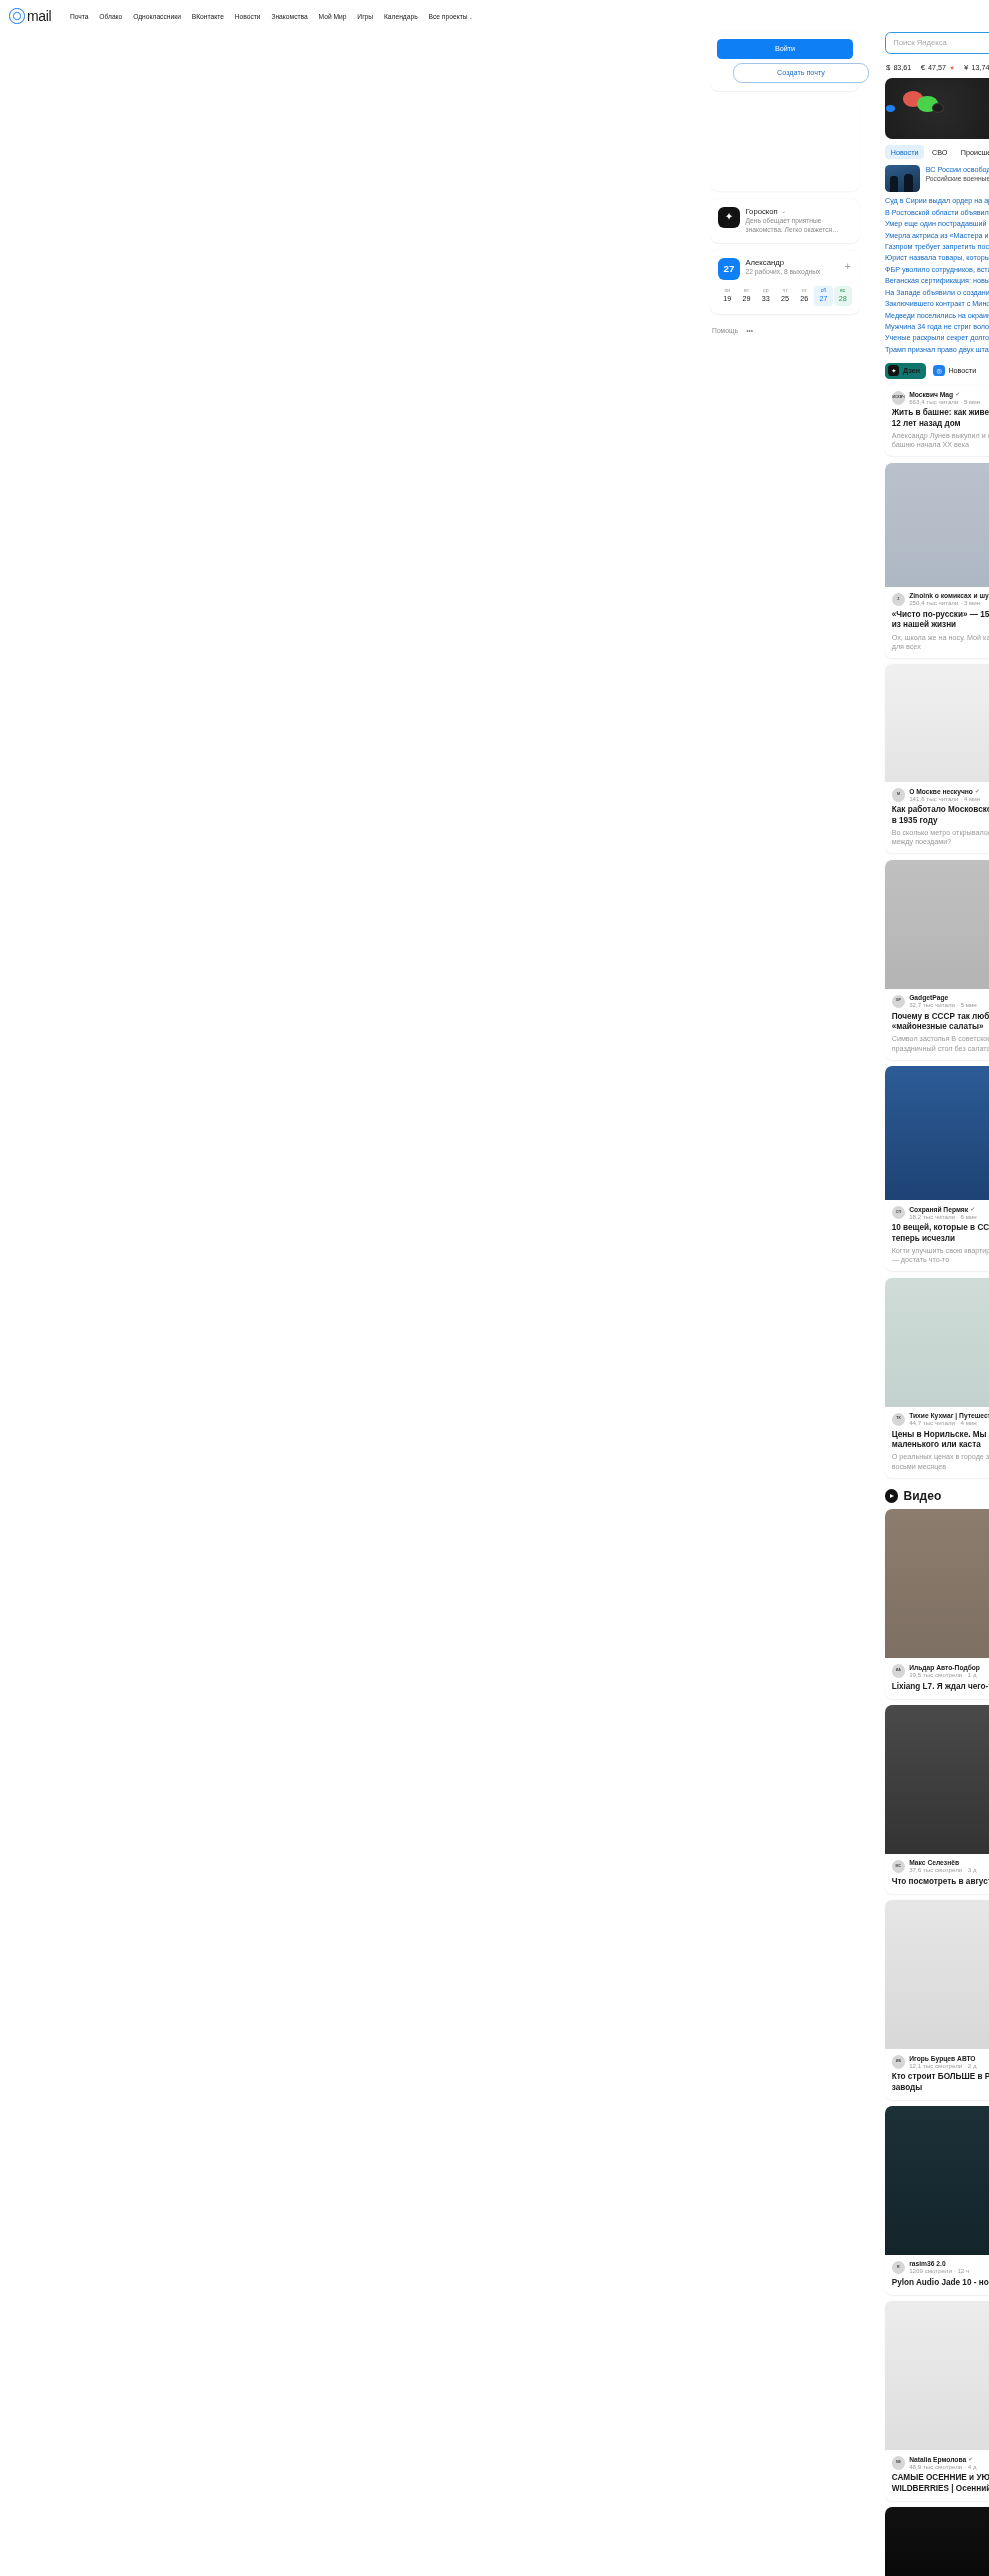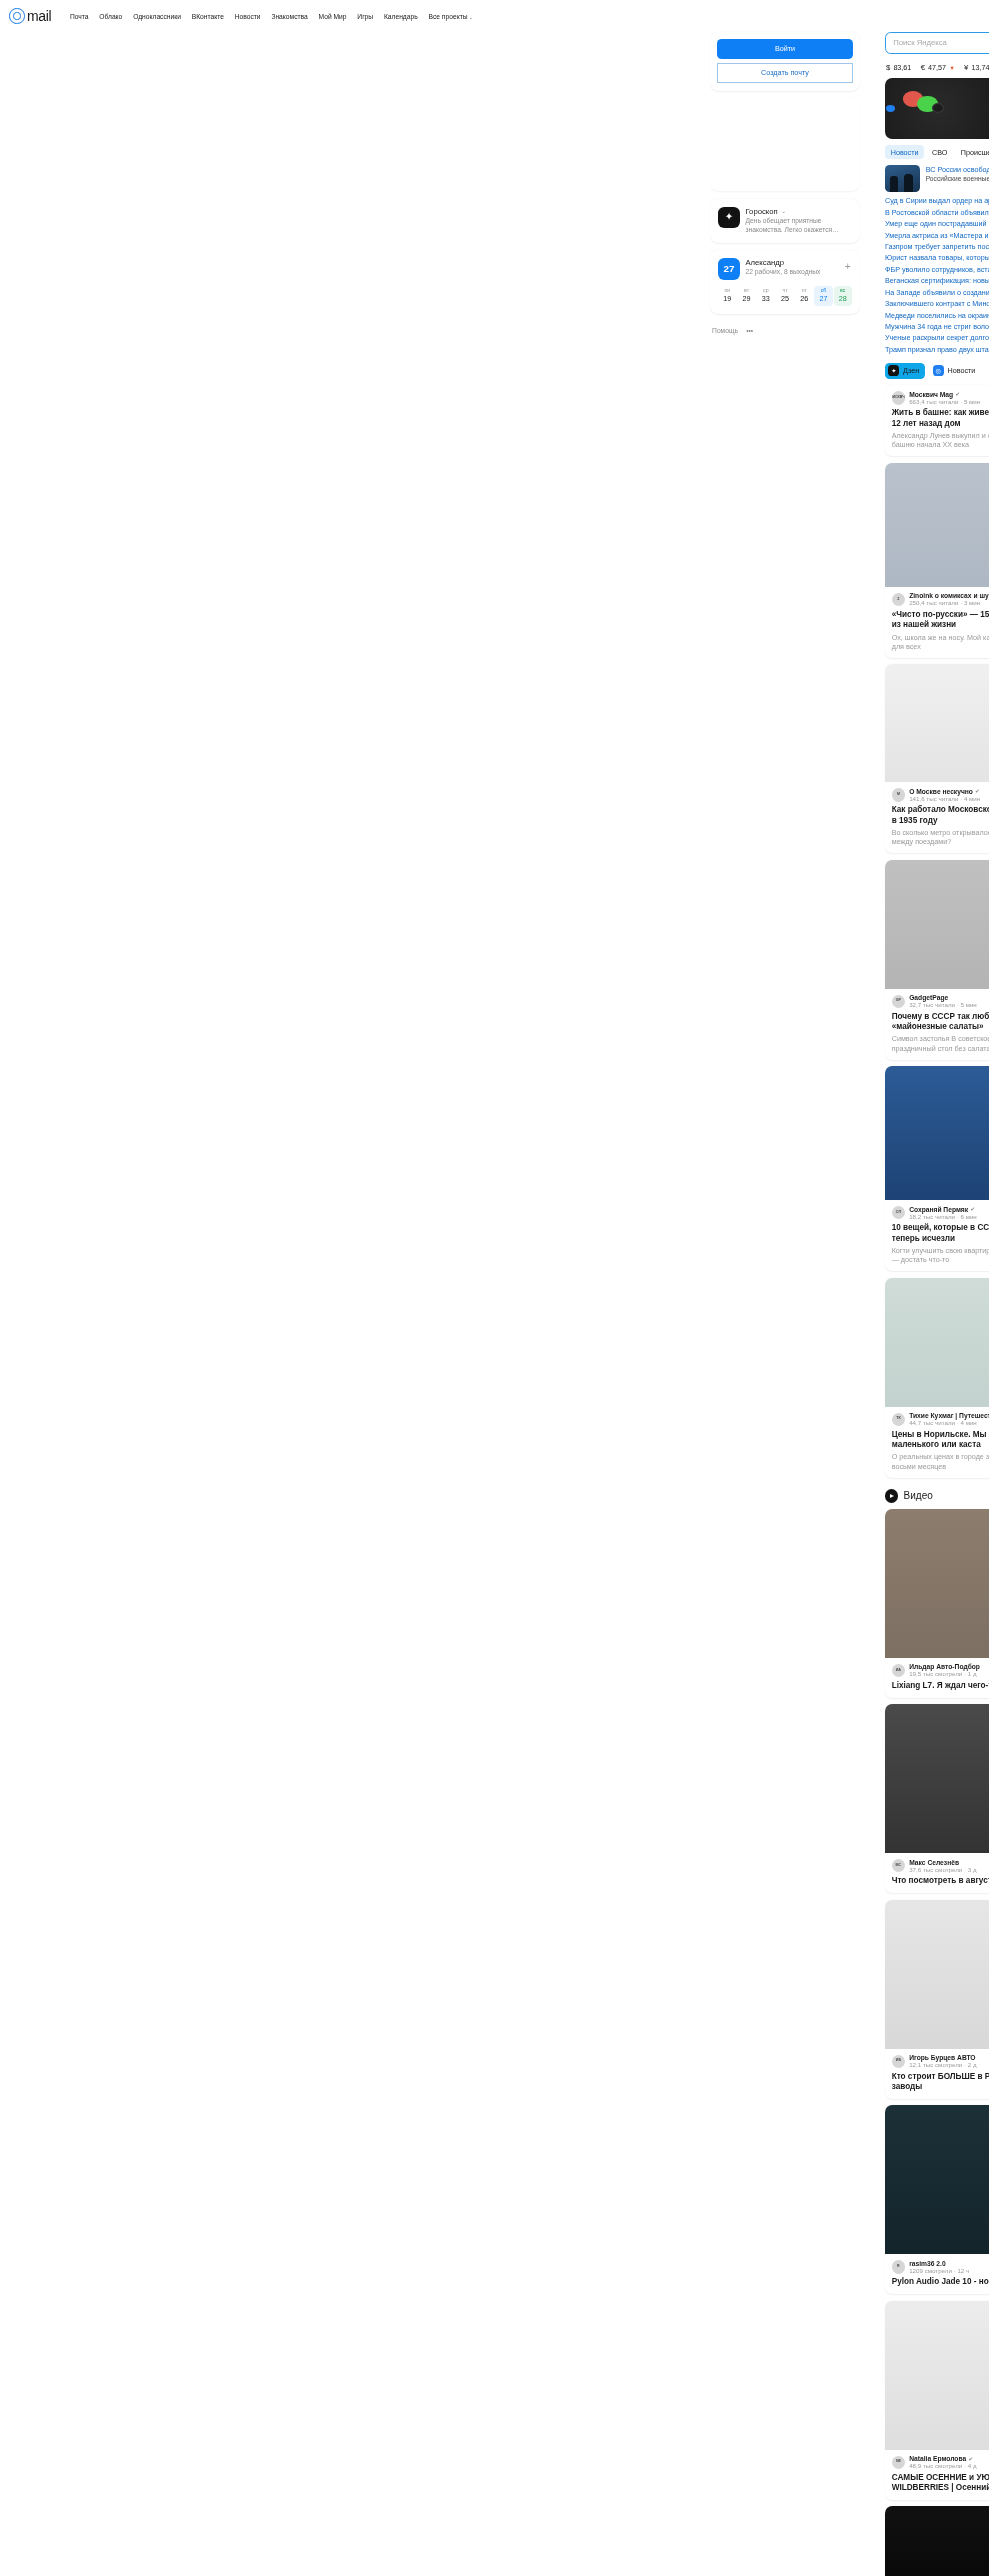--- a/index.html
+++ b/index.html
@@ -49,22 +49,22 @@
   .auth-card { padding: 7.2px 7.2px 8.2px; }
   .btn-primary {
     display: block; width: 100%; height: 19.6px; line-height: 19.6px;
     background: #0f7ff5; color: #fff; border: none; border-radius: 4.6px;
     font-size: 7.2px; text-align: center; cursor: pointer;
     font-family: inherit;
   }
   .btn-outline {
     display: block; width: 100%; height: 19.6px; line-height: 18.5px;
     background: #fff; color: #1b6ec2; border: 0.5px solid #9fc6e8;
-    border-radius: 0; font-size: 7.2px; text-align: center;
-    margin-top: 4.6px; cursor: pointer; font-family: inherit;
+    border-radius: 9px; font-size: 7.2px; text-align: center;
+    margin-top: 4.6px; cursor: pointer; font-family: inherit; margin-left: 16px;
   }
 
   .spacer-card {
     background:#fff; border-radius:8.2px; height: 93px; margin-top: 7.2px;
     box-shadow: 0 0.5px 1.5px rgba(0,0,0,.05);
   }
 
   
   .horo { display: flex; gap: 5.7px; align-items: flex-start; margin-top: 7.2px; }
   .horo-ico {
@@ -153,21 +153,21 @@
   .nlist a {
     font-size: 7.2px; color: #1168c4; text-decoration: none; line-height: 1.52;
     white-space: nowrap; overflow: hidden; text-overflow: ellipsis;
   }
 
   .srcrow { display: flex; gap: 4.1px; align-items: center; margin: 6.7px 0 6.2px; }
   .src {
     display: flex; align-items: center; gap: 3.6px; padding: 2.6px 6.2px 2.6px 3.1px;
     border-radius: 4.6px; font-size: 7.2px; color: #1a1a1a; cursor: pointer;
   }
-  .src.active { background: #0ea5e9; }
+  .src.active { background: #0f766e; font-weight: bold; }
   .src-ico { width: 11.3px; height: 11.3px; border-radius: 3.6px; flex:none;
     display:flex; align-items:center; justify-content:center; font-size:6.2px; color:#fff; }
   .ico-dzen { background: #121212; }
   .ico-news { background: #1f7ef0; }
 
   
   .feed { display: flex; flex-direction: column; gap: 6.2px; }
   .fcard { background: #fff; border-radius: 7.2px; overflow: hidden;
            box-shadow: 0 0.5px 1.5px rgba(0,0,0,.07); }
   .fimg { width: 100%; display:block; }
@@ -183,21 +183,21 @@
   .ftitle { font-size: 8.2px; color: #1a1a1a; font-weight: 700; line-height: 1.25; }
   .fdesc { font-size: 7.2px; color: #9a9a9a; line-height: 1.3; margin-top: 2.1px; }
 
   
   .sechead { display: flex; align-items: center; gap: 5.2px; margin: 11.3px 0 6.2px; }
   .sec-ico { width: 13.4px; height: 13.4px; border-radius: 50%; background: #121212;
              display: flex; align-items: center; justify-content: center; }
   .sec-ico .tri { width:0;height:0;border-left:4.1px solid #fff;
                   border-top:2.6px solid transparent;border-bottom:2.6px solid transparent;
                   margin-left:1px; }
-  .sectitle { font-size: 10px; font-weight: 400; color: #1a1a1a; }
+  .sectitle { font-size: 12px; font-weight: 700; color: #1a1a1a; }
 </style>
 </head>
 <body>
 
 <div class="topbar">
   <div class="logo">
     <div class="logo-mark"></div>
     <div class="logo-text">mail</div>
   </div>
   <nav class="nav">

